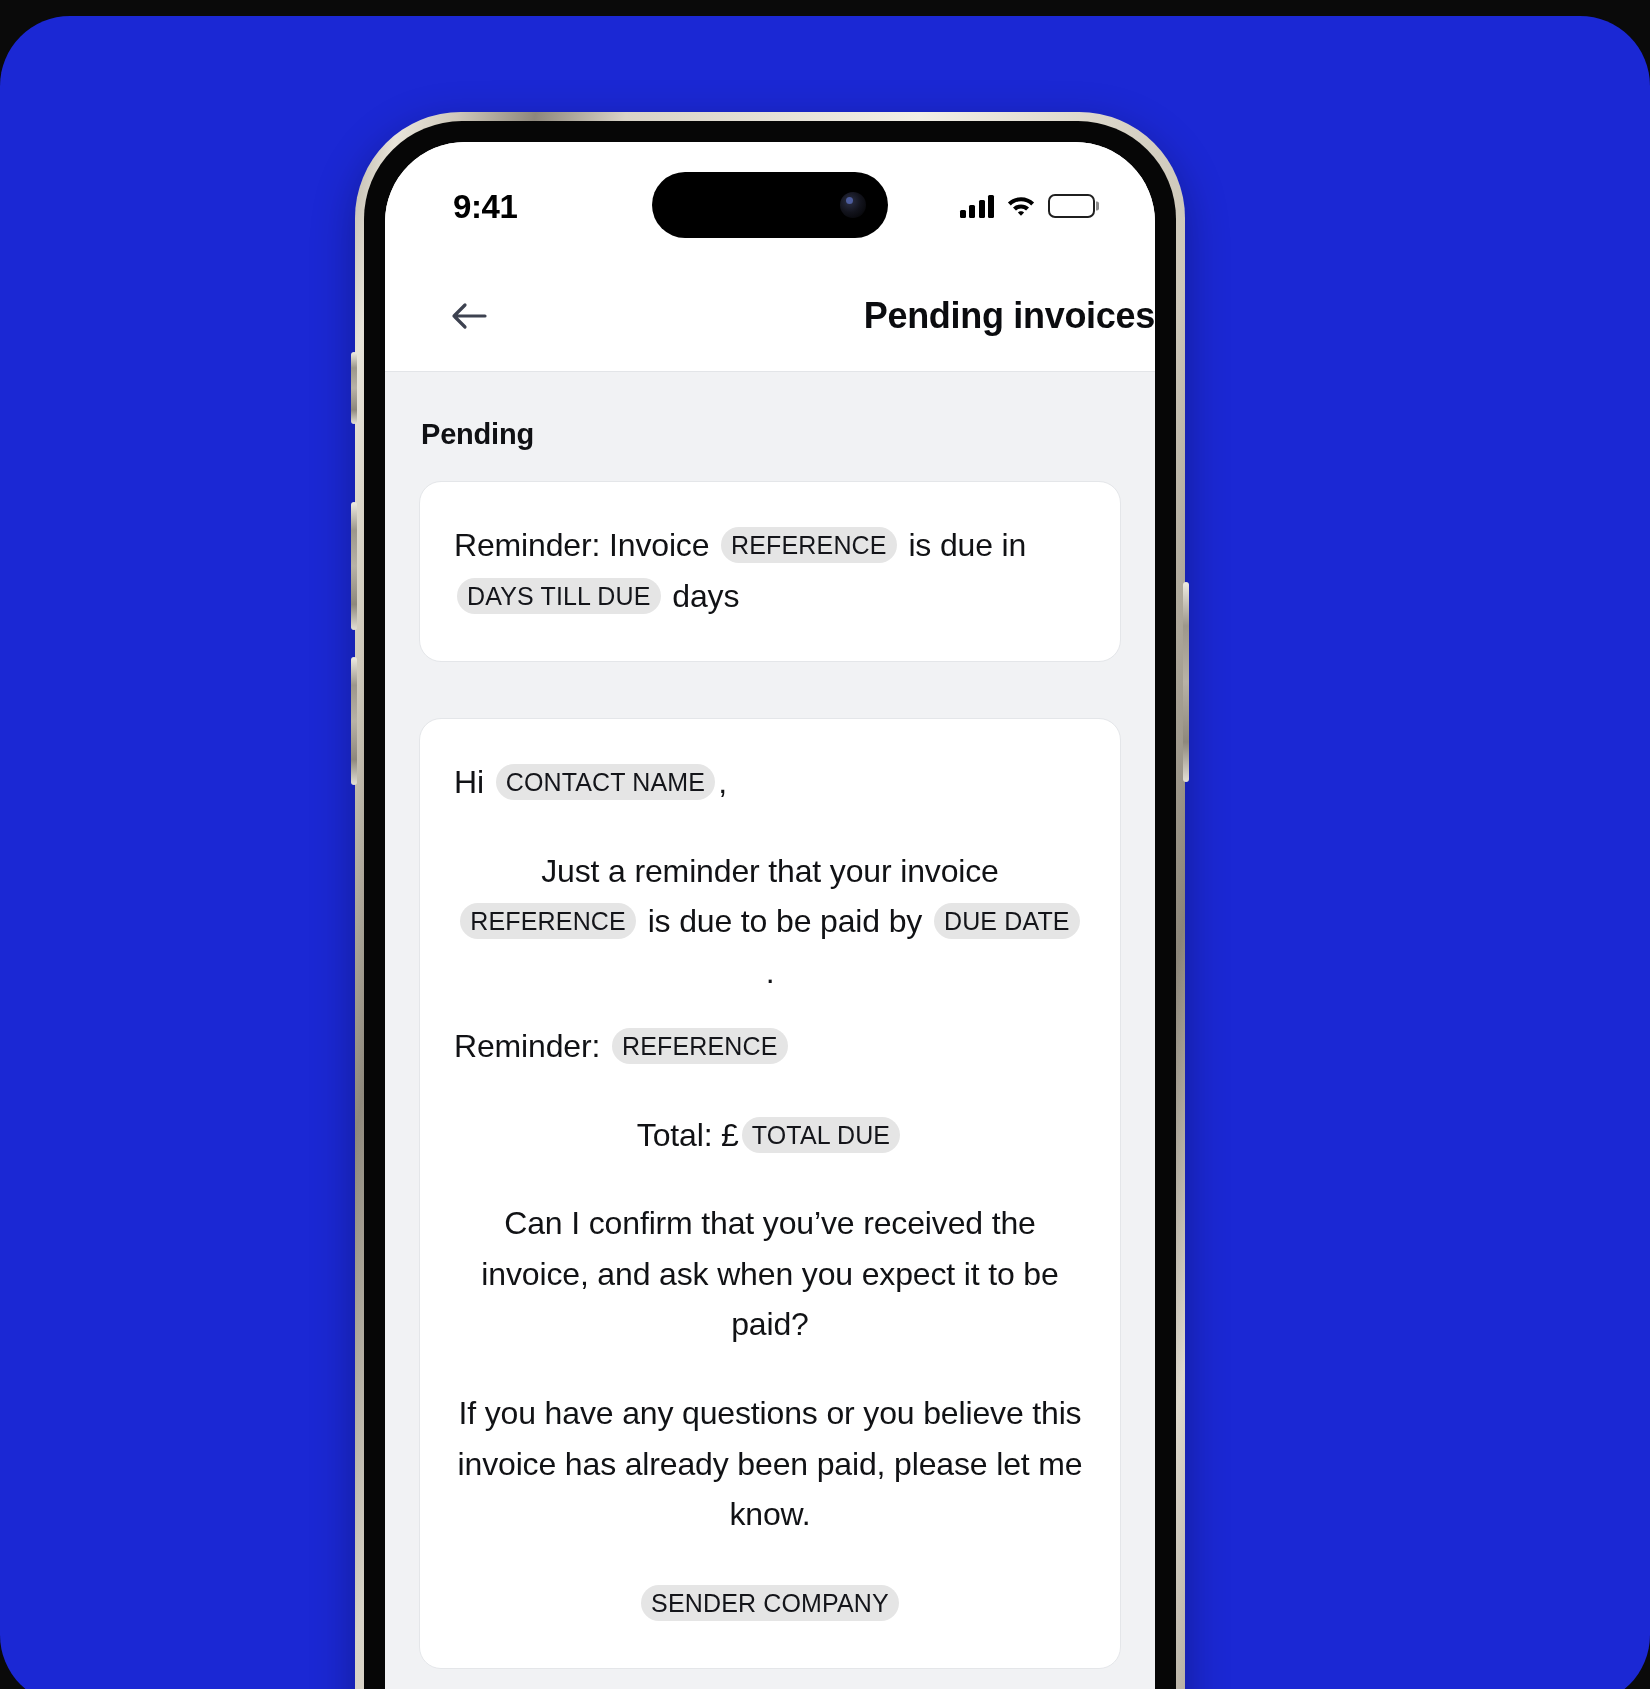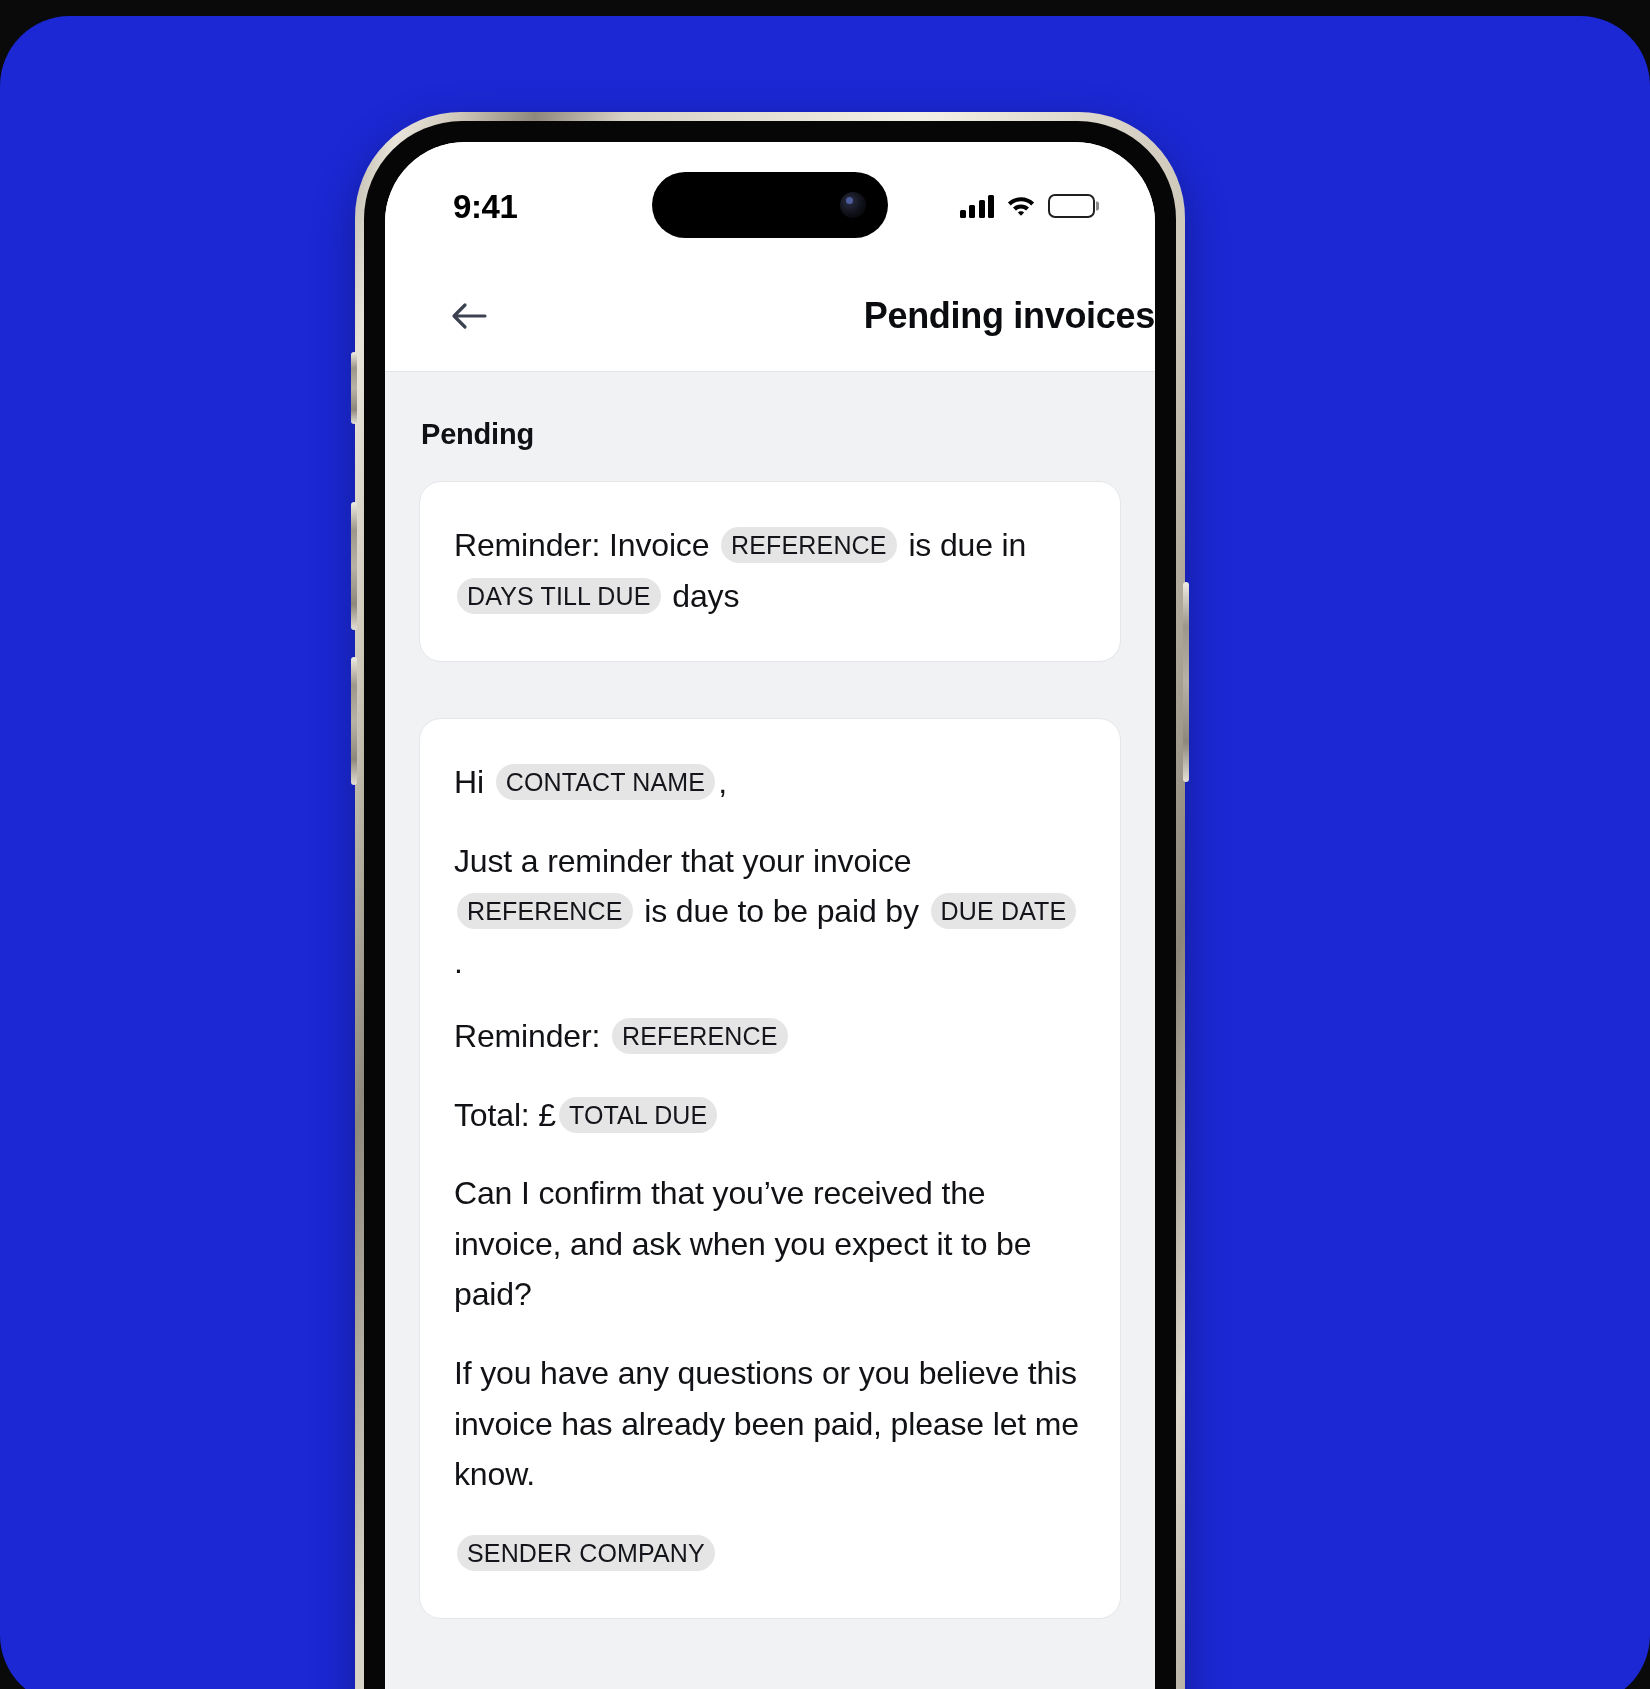--- a/index.html
+++ b/index.html
@@ -222,21 +222,21 @@
   }
   .card + .card { margin-top: 56px; }
 
   .rt {
     font-size: 32px;
     line-height: 1.58;
     color: #111215;
     letter-spacing: -0.15px;
   }
   .rt p { margin: 0; }
-  .rt p + p { margin-top: 28px; }
+  .rt p + p { margin-top: 38px; text-align: center; }
   .rt .gap { height: 24px; }
 
   .chip {
     display: inline-block;
     background: #e5e5e5;
     color: #14151a;
     border-radius: 18px;
     font-size: 25px;
     font-weight: 400;
     letter-spacing: 0.15px;

